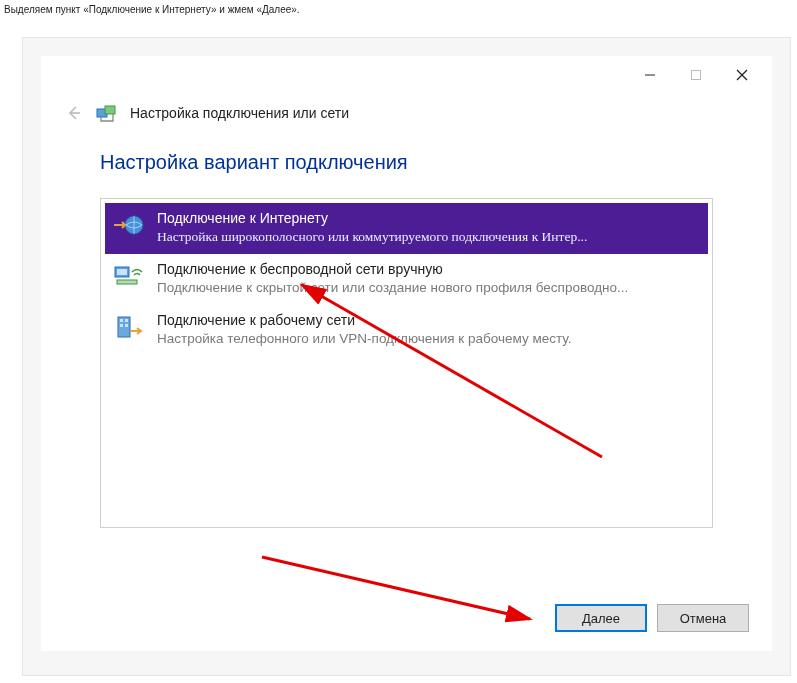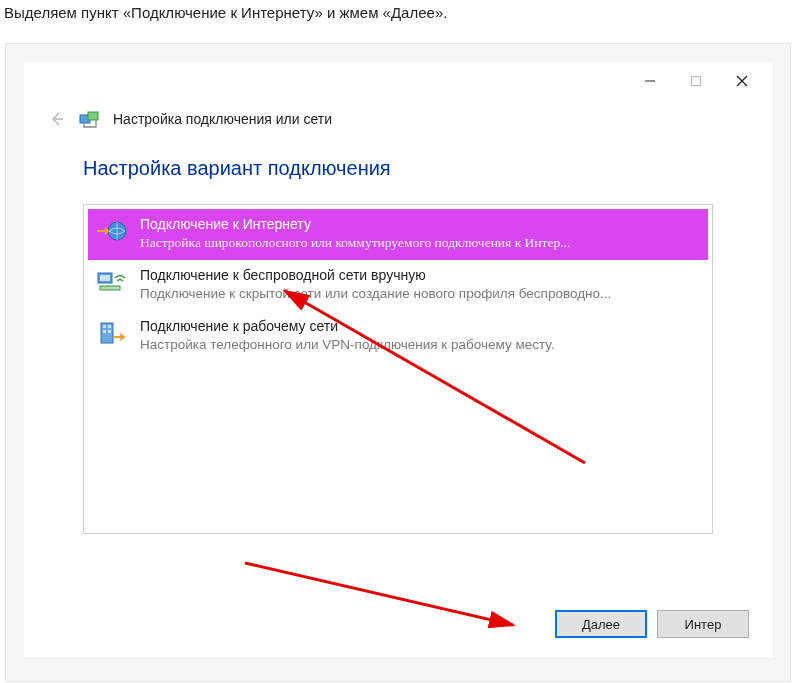--- a/index.html
+++ b/index.html
@@ -5,26 +5,26 @@
     * { box-sizing: border-box; margin: 0; padding: 0; }
     body {
       font-family: "Segoe UI", Tahoma, sans-serif;
       background: #fff;
       width: 797px;
       height: 683px;
       position: relative;
       overflow: hidden;
     }
     .caption {
-      font-size: 15px;
+      font-size: 10px;
       color: #222;
       padding: 4px 4px 8px 4px;
     }
     .outer-frame {
-      margin: 14px 6px 0 5px;
+      margin: 14px 6px 0 22px;
       border: 1px solid #e5e5e5;
       background: #f6f6f6;
       padding: 18px 18px 24px 18px;
     }
     .window {
       background: #fff;
       border: 1px solid #fff;
       width: 100%;
       height: 595px;
       position: relative;
@@ -88,21 +88,21 @@
       flex-shrink: 0;
       display:flex;
       align-items: center;
       justify-content: center;
       padding-top: 2px;
     }
     .opt .texts { flex: 1; min-width: 0; }
     .opt-title { font-size: 14px; color: #222; line-height: 1.35; }
     .opt-desc { font-size: 13.5px; color: #7a7a7a; line-height: 1.35; white-space: nowrap; overflow: hidden; text-overflow: ellipsis;}
     .opt.selected {
-      background: #d946ef;
+      background: #4c1d95;
     }
     .opt.selected .opt-title { color: #fff; }
     .opt.selected .opt-desc { color: #e8f1fb; font-family: Liberation Serif, serif; }
     .footer {
       position: absolute;
       bottom: 18px;
       right: 22px;
       display: flex;
       gap: 10px;
     }
@@ -217,21 +217,21 @@
             <div class="opt-title">Подключение к рабочему сети</div>
             <div class="opt-desc">Настройка телефонного или VPN-подключения к рабочему месту.</div>
           </div>
         </div>
 
       </div>
     </div>
 
     <div class="footer">
       <div class="btn primary">Далее</div>
-      <div class="btn">Интер</div>
+      <div class="btn">Отмена</div>
     </div>
 
     <svg class="arrow-svg" style="left:0;top:0;" width="750" height="600">
       <defs>
         <marker id="ah" markerWidth="10" markerHeight="10" refX="8" refY="3" orient="auto">
           <path d="M0,0 L9,3 L0,6 Z" fill="#e30000"></path>
         </marker>
       </defs>
       <line x1="560" y1="400" x2="260" y2="228" stroke="#e30000" stroke-width="3" marker-end="url(#ah)"></line>
       <line x1="220" y1="500" x2="488" y2="562" stroke="#e30000" stroke-width="3" marker-end="url(#ah)"></line>

